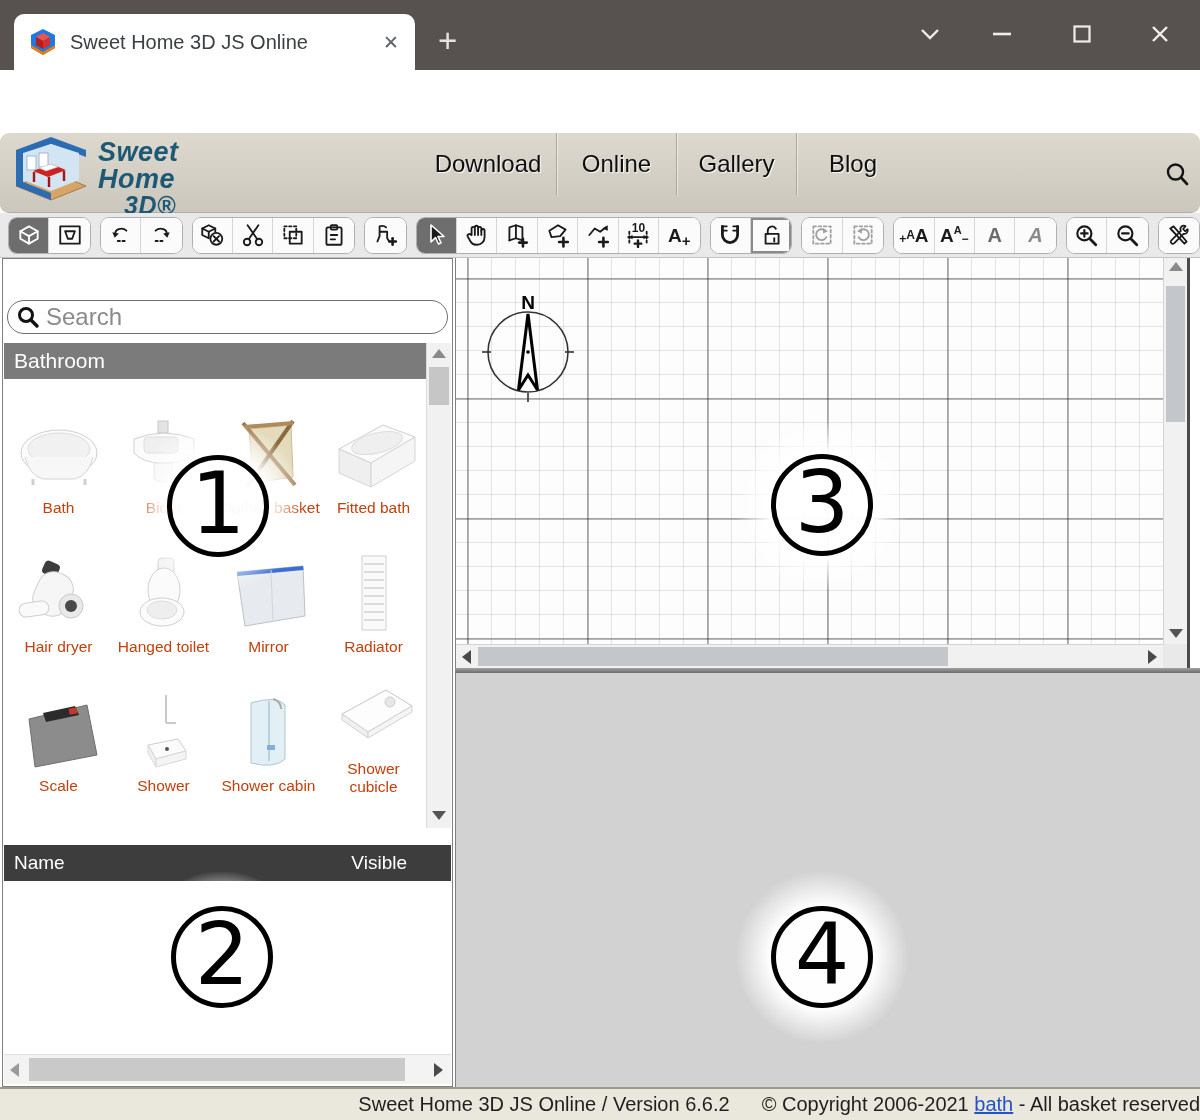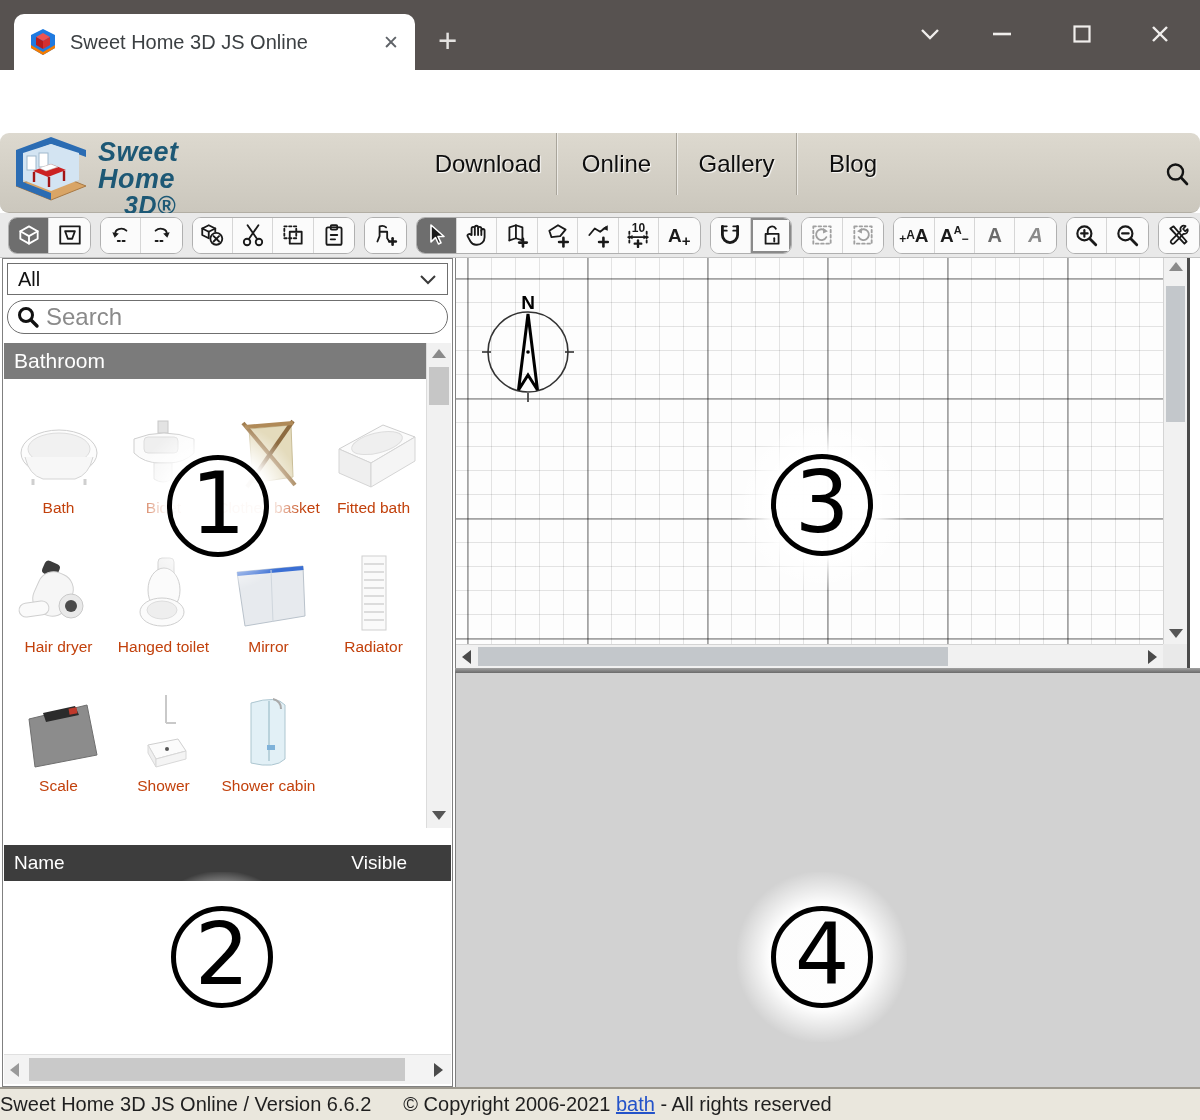--- a/index.html
+++ b/index.html
@@ -107,21 +107,21 @@
   .planhscroll { position:absolute; left:0; right:24px; bottom:0; height:24px; background:#f1f1f1; border-top:1px solid #d4d4d4;
                  display:flex; align-items:center; }
   .planhscroll .thumbh { position:absolute; left:22px; top:2px; width:470px; height:19px; background:#c3c7cb; }
   .plancorner { position:absolute; right:0; bottom:0; width:24px; height:24px; background:#e9e9e9; }
 
   .divider3d { position:absolute; left:455px; top:668px; width:745px; height:5px; background:linear-gradient(#a2a2a2,#6b6b6b); }
   .view3d { position:absolute; left:455px; top:673px; width:745px; height:414px; background:#d2d2d2; border-left:1px solid #808080; }
 
   
   .footer { position:absolute; left:0; top:1087px; width:1200px; height:33px; background:#eae7dd; border-top:2px solid #9c988e;
-            display:flex; align-items:center; justify-content:flex-start; gap:32px; font-size:20px; color:#1f1f1f; }
+            display:flex; align-items:center; justify-content:flex-end; gap:32px; font-size:20px; color:#1f1f1f; }
   .footer a { color:#2453c9; text-decoration:underline; }
 
   
   .anno { position:absolute; width:170px; height:170px; transform:translate(-50%,-50%); z-index:60; pointer-events:none;
           display:flex; align-items:center; justify-content:center;
           background:radial-gradient(circle, rgba(255,255,255,0.97) 0 44%, rgba(255,255,255,0) 72%); }
   .anno .circ { width:102px; height:102px; border:5px solid #000; border-radius:50%;
                 display:flex; align-items:center; justify-content:center;
                 font-size:86px; line-height:1; color:#000; font-family:"DejaVu Sans",sans-serif; padding-bottom:6px; }
 </style>
@@ -437,26 +437,20 @@
     <div class="tbtn">
       <svg width="26" height="26" viewBox="0 0 24 24">
         <path d="M4 6 l3 -2 12 14 -2 2 z"></path>
           <path d="M19 4 a3.4 3.4 0 0 0 -4.6 4.6 L5 18 a2 2 0 0 0 2.8 2.8 L17 11.5 A3.4 3.4 0 0 0 21 7 l-2.4 2 -2 -2.2 z" transform="scale(0.95)"></path>
       </svg>
     </div>
   </div>
 </div>
 
 <div class="catpanel">
-  <div class="catselect">
-    <span>All</span>
-    <svg width="18" height="11" viewBox="0 0 18 11" style="margin-left:auto;">
-        <polyline points="2,2 9,9 16,2" fill="none" stroke="#3a3a3a" stroke-width="2"></polyline>
-      </svg>
-  </div>
   <div class="catsearch">
     <svg width="24" height="24" viewBox="0 0 24 24">
       <circle cx="10" cy="10" r="6.5" fill="none" stroke="#111" stroke-width="3"></circle>
       <line x1="15" y1="15" x2="21" y2="21" stroke="#111" stroke-width="3.4" stroke-linecap="round"></line>
     </svg>
     <input type="text" placeholder="Search" style="">
   </div>
 
   <div class="catarea">
     <div class="cathead">Bathroom</div>
@@ -587,20 +581,31 @@
         <div class="thumb">
           <svg width="88" height="84" viewBox="0 0 88 84">
               <path d="M26 10 q26 -8 34 2 v54 q-10 10 -34 4 z" fill="#ddeef5" stroke="#9fbcc8" opacity="0.85"></path>
               <line x1="44" y1="8" x2="44" y2="68" stroke="#b9d2db" stroke-width="2"></line>
               <path d="M48 6 q8 2 8 10" fill="none" stroke="#aaa" stroke-width="2"></path>
               <rect x="42" y="52" width="8" height="5" fill="#7fb2d9"></rect>
             </svg>
         </div>
         <div class="tlabel">Shower cabin</div>
       </div>
+      <div class="tile">
+        <div class="thumb">
+          <svg width="92" height="84" viewBox="0 0 92 84">
+              <polygon points="14,38 58,14 84,30 40,56" fill="#fdfdfd" stroke="#c6c6c6"></polygon>
+              <polygon points="14,38 40,56 40,62 14,44" fill="#f0f0f0" stroke="#d2d2d2"></polygon>
+              <polygon points="40,56 84,30 84,36 40,62" fill="#f5f5f5" stroke="#d2d2d2"></polygon>
+              <circle cx="62" cy="26" r="5" fill="#e7e7e7" stroke="#cdcdcd"></circle>
+            </svg>
+        </div>
+        <div class="tlabel">Shower cubicle</div>
+      </div>
 
       <div class="tile">
         <div class="thumb">
           
         </div>
       </div>
       <div class="tile">
         <div class="thumb">
           
         </div>
@@ -658,21 +663,21 @@
     <div class="arrow-r" style="position:absolute; right:6px;"></div>
   </div>
   <div class="plancorner"></div>
 </div>
 
 <div class="divider3d"></div>
 <div class="view3d"></div>
 
 <div class="footer">
   <span>Sweet Home 3D JS Online / Version 6.6.2</span>
-  <span><span>© Copyright 2006-2021 </span><a href="#">bath</a><span> - All rights reserved</span></span>
+  <span><span>© Copyright 2006-2021 </span><a href="#">bath</a><span> - All basket reserved</span></span>
 </div>
 
 <div class="anno" style="left:218px; top:506px;">
   <div class="circ">1</div>
 </div>
 <div class="anno" style="left:222px; top:957px;">
   <div class="circ">2</div>
 </div>
 <div class="anno" style="left:822px; top:505px;">
   <div class="circ">3</div>

